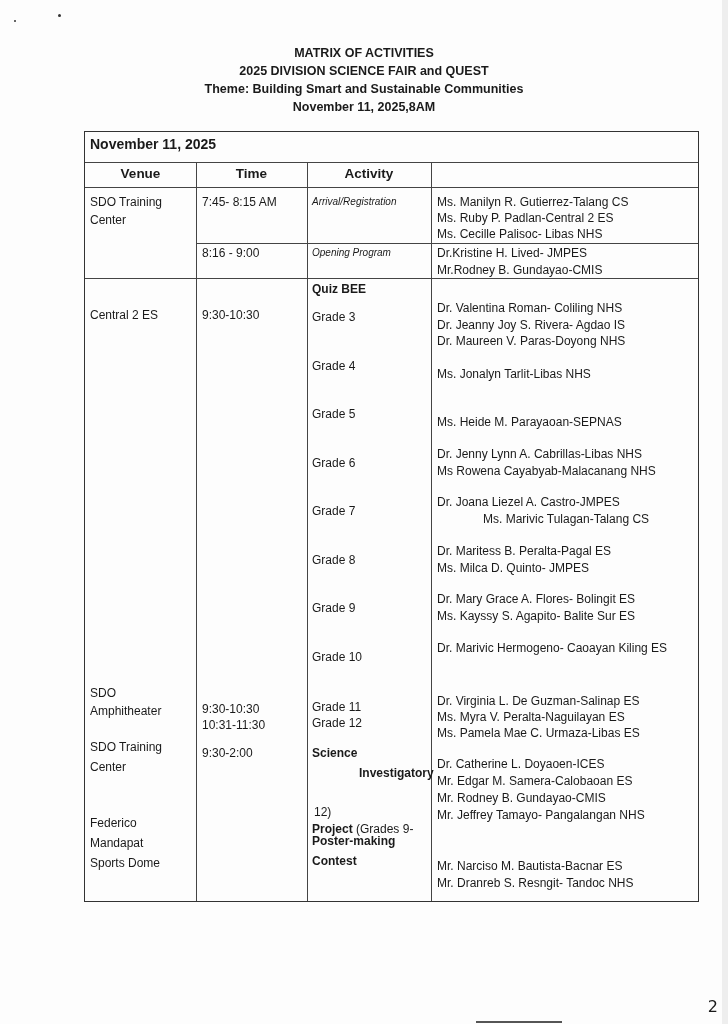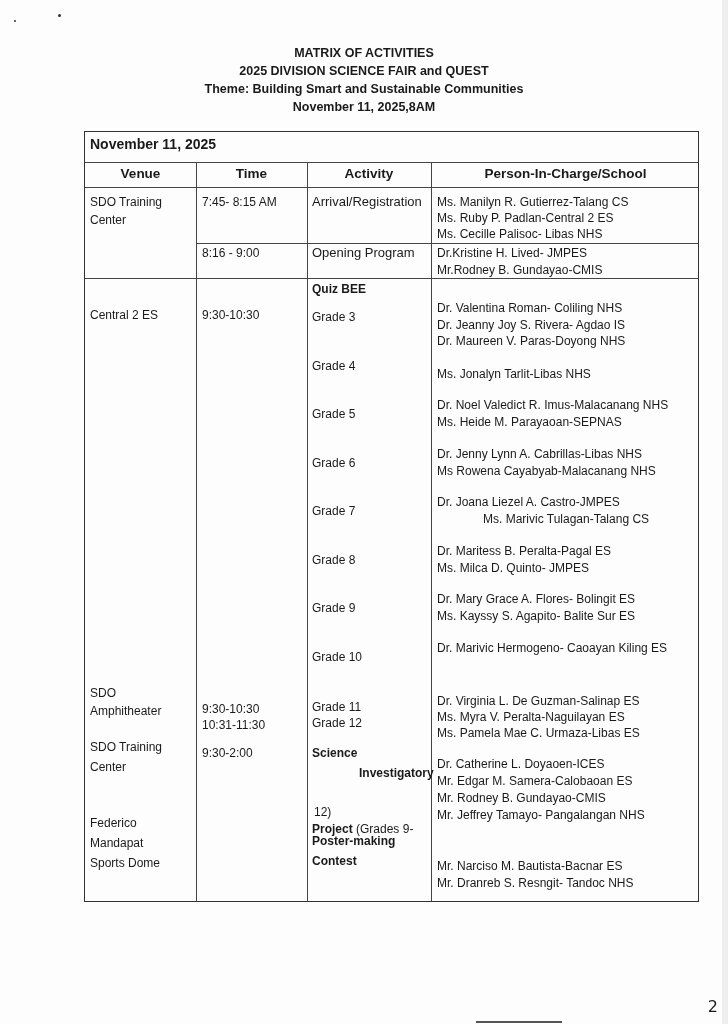--- a/index.html
+++ b/index.html
@@ -8,21 +8,21 @@
     font-family: "Liberation Sans", "DejaVu Sans", sans-serif; color: #1a1a1a;
   }
   .speck { position: absolute; width: 3px; height: 3px; background: #333; border-radius: 50%; }
   .header { position: absolute; top: 44px; left: 0; width: 728px; text-align: center; font-weight: bold; font-size: 12.5px; line-height: 18px; }
   .tbl { position: absolute; left: 84px; top: 131px; width: 615px; height: 771px; border: 1.3px solid #333; box-sizing: border-box; }
   .vl { position: absolute; width: 1px; background: #444; }
   .hl { position: absolute; height: 1px; background: #444; }
   .t { position: absolute; font-size: 12px; line-height: 18px; white-space: nowrap; }
   .b { font-weight: bold; }
   .hdr { font-weight: bold; font-size: 13.5px; text-align: center; }
-  .act { font-size: 13px; }
+  .act { font-size: 10px; font-style: italic; }
   .pnum { position: absolute; right: 10px; top: 997px; font-size: 16px; font-family: "DejaVu Sans", sans-serif; }
   .footline { position: absolute; left: 476px; top: 1021px; width: 86px; height: 2px; background: #555; }
   .edge { position: absolute; right: 0; top: 0; width: 6px; height: 1024px; background: #eee; }
 </style>
 </head>
 <body>
 
 <div class="edge"></div>
 <div class="speck" style="left:14px;top:20px;width:2px;height:2px;"></div>
 <div class="speck" style="left:58px;top:14px;"></div>
@@ -43,21 +43,20 @@
 
   <div class="vl" style="left:111px;top:30px;bottom:0;"></div>
   <div class="vl" style="left:222px;top:30px;bottom:0;"></div>
   <div class="vl" style="left:346px;top:30px;bottom:0;"></div>
 
   <div class="t b" style="left:5px;top:3px;font-size:14px;">November 11, 2025</div>
 
   <div class="t hdr" style="left:0;width:111px;top:33px;">Venue</div>
   <div class="t hdr" style="left:111px;width:111px;top:33px;">Time</div>
   <div class="t hdr" style="left:222px;width:124px;top:33px;">Activity</div>
-  <div class="t hdr" style="left:346px;width:269px;top:33px;">Person-In-Charge/School</div>
 
   <div class="t" style="left:5px;top:61px;">SDO Training</div>
   <div class="t" style="left:5px;top:79px;">Center</div>
   <div class="t" style="left:117px;top:61px;">7:45- 8:15 AM</div>
   <div class="t act" style="left:227px;top:61px;">Arrival/Registration</div>
   <div class="t" style="left:352px;top:61px;">Ms. Manilyn R. Gutierrez-Talang CS</div>
   <div class="t" style="left:352px;top:77px;">Ms. Ruby P. Padlan-Central 2 ES</div>
   <div class="t" style="left:352px;top:93px;">Ms. Cecille Palisoc- Libas NHS</div>
 
   <div class="t" style="left:117px;top:112px;">8:16 - 9:00</div>
@@ -100,21 +99,20 @@
   <div class="t b" style="left:227px;top:720px;">Contest</div>
   <div class="t" style="left:352px;top:725px;">Mr. Narciso M. Bautista-Bacnar ES</div>
   <div class="t" style="left:352px;top:742px;">Mr. Dranreb S. Resngit- Tandoc NHS</div>
 <div class="t" style="left: 227px; top: 176px;">Grade 3</div>
     <div class="t" style="left: 352px; top: 167px;">Dr. Valentina Roman- Coliling NHS</div>
     <div class="t" style="left: 352px; top: 184px;">Dr. Jeanny Joy S. Rivera- Agdao IS</div>
     <div class="t" style="left: 227px; top: 224.5px;">Grade 4</div>
     <div class="t" style="left: 352px; top: 200px;">Dr. Maureen V. Paras-Doyong NHS</div>
     <div class="t" style="left: 352px; top: 232.5px;">Ms. Jonalyn Tarlit-Libas NHS</div>
     <div class="t" style="left: 227px; top: 273px;">Grade 5</div>
-    <div class="t" style="left: 352px; top: 264px;">Dr. Noel Valedict R. Imus-Malacanang NHS</div>
     <div class="t" style="left: 352px; top: 281px;">Ms. Heide M. Parayaoan-SEPNAS</div>
     <div class="t" style="left: 227px; top: 321.5px;">Grade 6</div>
     <div class="t" style="left: 352px; top: 312.5px;">Dr. Jenny Lynn A. Cabrillas-Libas NHS</div>
     <div class="t" style="left: 352px; top: 329.5px;">Ms Rowena Cayabyab-Malacanang NHS</div>
     <div class="t" style="left: 227px; top: 370px;">Grade 7</div>
     <div class="t" style="left: 352px; top: 361px;">Dr. Joana Liezel A. Castro-JMPES</div>
     <div class="t" style="left: 352px; top: 378px; margin-left: 46px;">Ms. Marivic Tulagan-Talang CS</div>
     <div class="t" style="left: 227px; top: 418.5px;">Grade 8</div>
     <div class="t" style="left: 352px; top: 409.5px;">Dr. Maritess B. Peralta-Pagal ES</div>
     <div class="t" style="left: 352px; top: 426.5px;">Ms. Milca D. Quinto- JMPES</div>

